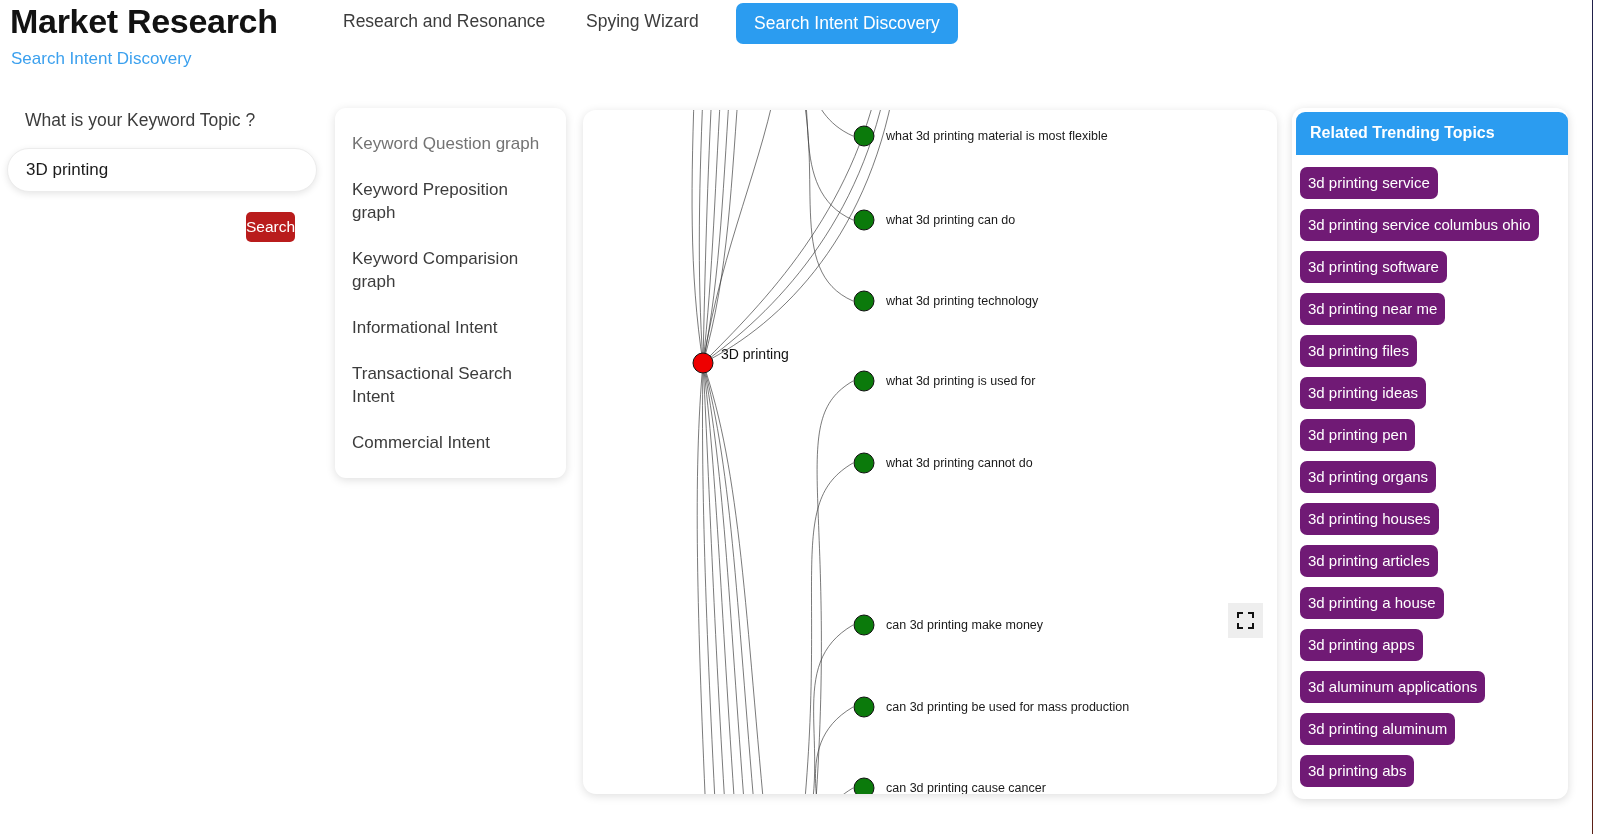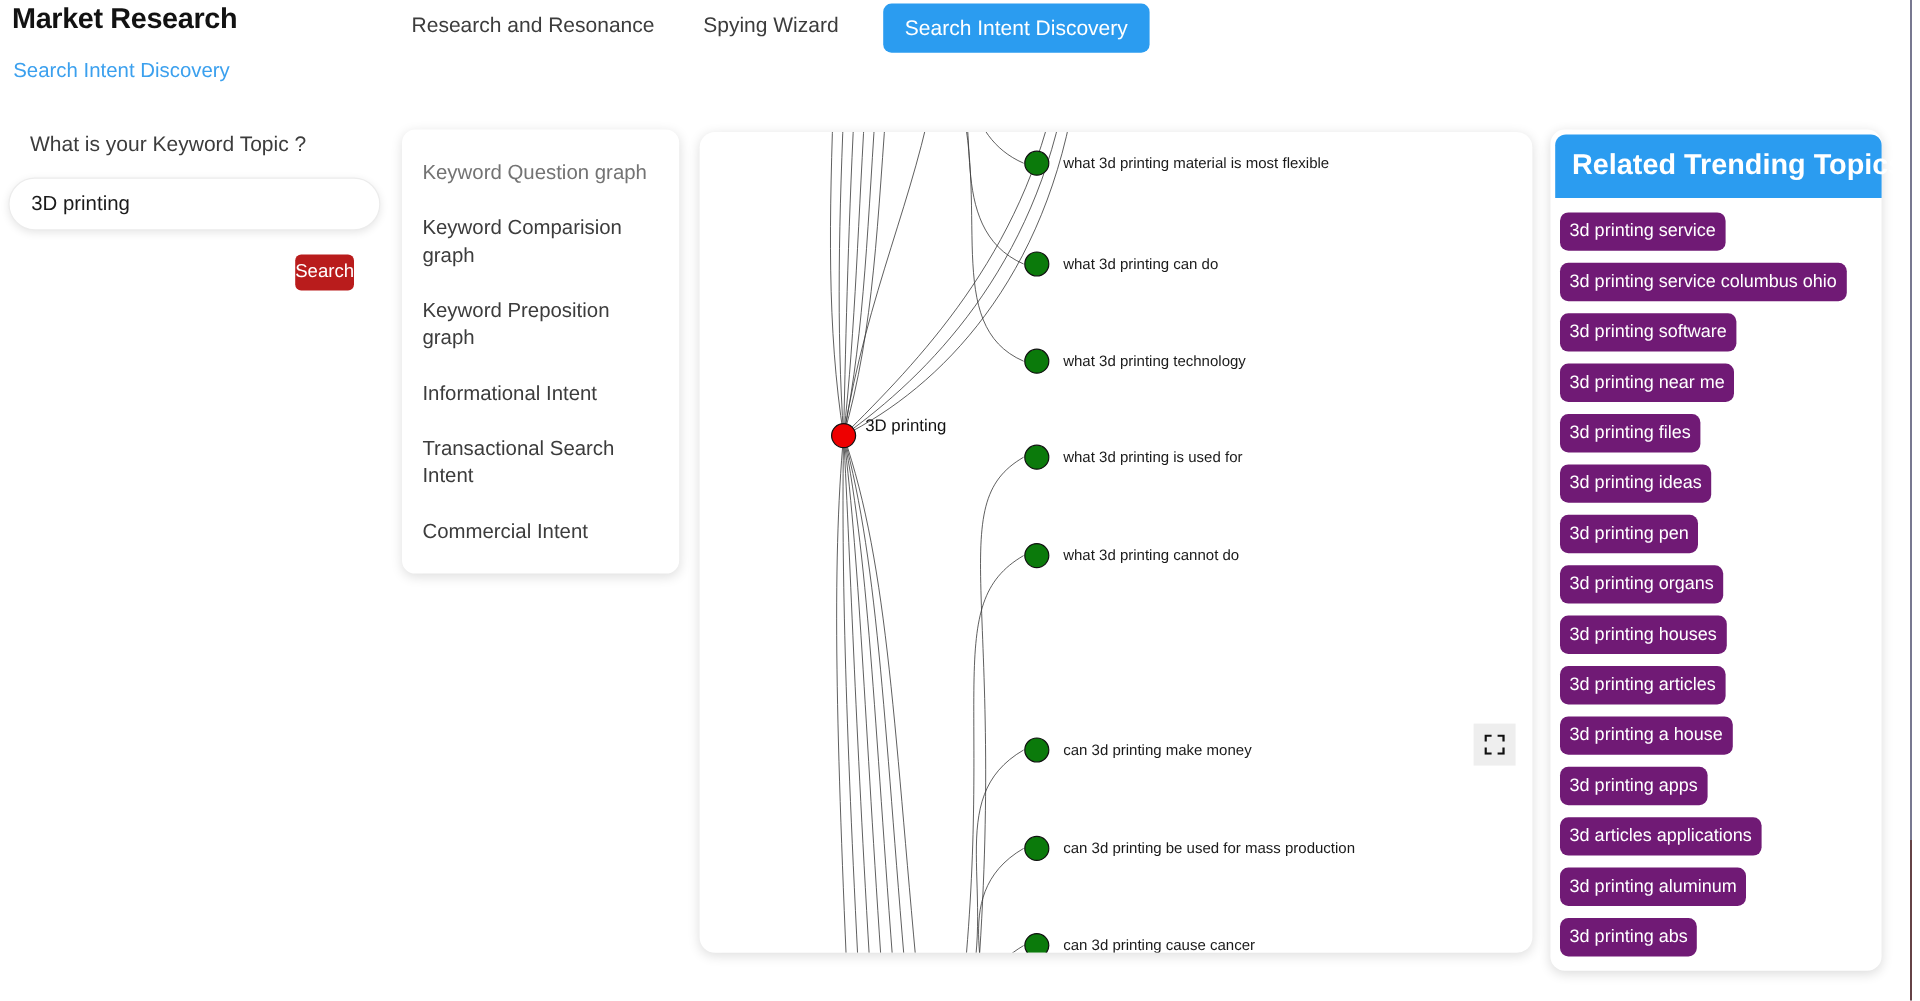--- a/index.html
+++ b/index.html
@@ -21,21 +21,21 @@
 
   
   #header {
     position: absolute;
     left: 0; top: 0;
     width: 1600px; height: 86px;
   }
   #brand-title {
     position: absolute;
     left: 10px; top: 2px;
-    font-size: 24px;
+    font-size: 34px;
     font-weight: bold;
     color: #121212;
     letter-spacing: -0.3px;
     white-space: nowrap;
   }
   #breadcrumb {
     position: absolute;
     left: 11px; top: 49px;
     font-size: 17px;
     color: #3ba0ee;
@@ -186,21 +186,21 @@
     width: 276px;
     background: #ffffff;
     border-radius: 12px;
     box-shadow: 0 2px 10px rgba(0,0,0,0.14);
     padding-bottom: 12px;
     box-sizing: border-box;
   }
   #trending-header {
     background: #2b9cf0;
     color: #ffffff;
-    font-size: 24px;
+    font-size: 16px;
     font-weight: bold;
     border-radius: 9px 9px 0 0;
     padding: 12px 14px 13px 14px;
     margin: 4px 0 0 4px;
     width: 272px;
     box-sizing: border-box;
     white-space: nowrap;
   }
   #trending-list {
     padding: 12px 8px 0 8px;
@@ -250,22 +250,22 @@
   </div>
 
   <div id="keyword-panel">
     <div id="keyword-question">What is your Keyword Topic ?</div>
     <input id="keyword-input" type="text" value="3D printing" style="">
     <button id="search-button">Search</button>
   </div>
 
   <div id="graph-menu">
       <div class="menu-item active">Keyword Question graph</div>
+      <div class="menu-item">Keyword Preposition graph</div>
       <div class="menu-item">Keyword Comparision graph</div>
-      <div class="menu-item">Keyword Preposition graph</div>
       <div class="menu-item">Informational Intent</div>
       <div class="menu-item">Transactional Search Intent</div>
       <div class="menu-item">Commercial Intent</div>
     </div>
 
   <div id="graph-panel">
     <svg id="graph-svg" width="694" height="684" viewBox="0 0 694 684">
       <g id="graph-edges">
           <path d="M 120 253 C 106 163 108 73 112 -40" class="gedge"></path>
           <path d="M 120 253 C 114 163 116 73 121 -40" class="gedge"></path>
@@ -332,21 +332,21 @@
         <div class="topic-chip">3d printing software</div>
         <div class="topic-chip">3d printing near me</div>
         <div class="topic-chip">3d printing files</div>
         <div class="topic-chip">3d printing ideas</div>
         <div class="topic-chip">3d printing pen</div>
         <div class="topic-chip">3d printing organs</div>
         <div class="topic-chip">3d printing houses</div>
         <div class="topic-chip">3d printing articles</div>
         <div class="topic-chip">3d printing a house</div>
         <div class="topic-chip">3d printing apps</div>
-        <div class="topic-chip">3d articles applications</div>
+        <div class="topic-chip">3d aluminum applications</div>
         <div class="topic-chip">3d printing aluminum</div>
         <div class="topic-chip">3d printing abs</div>
       </div>
   </div>
 
   <div id="page-right-edge">
     <div class="edge-lower"></div>
   </div>
 
 </div>

